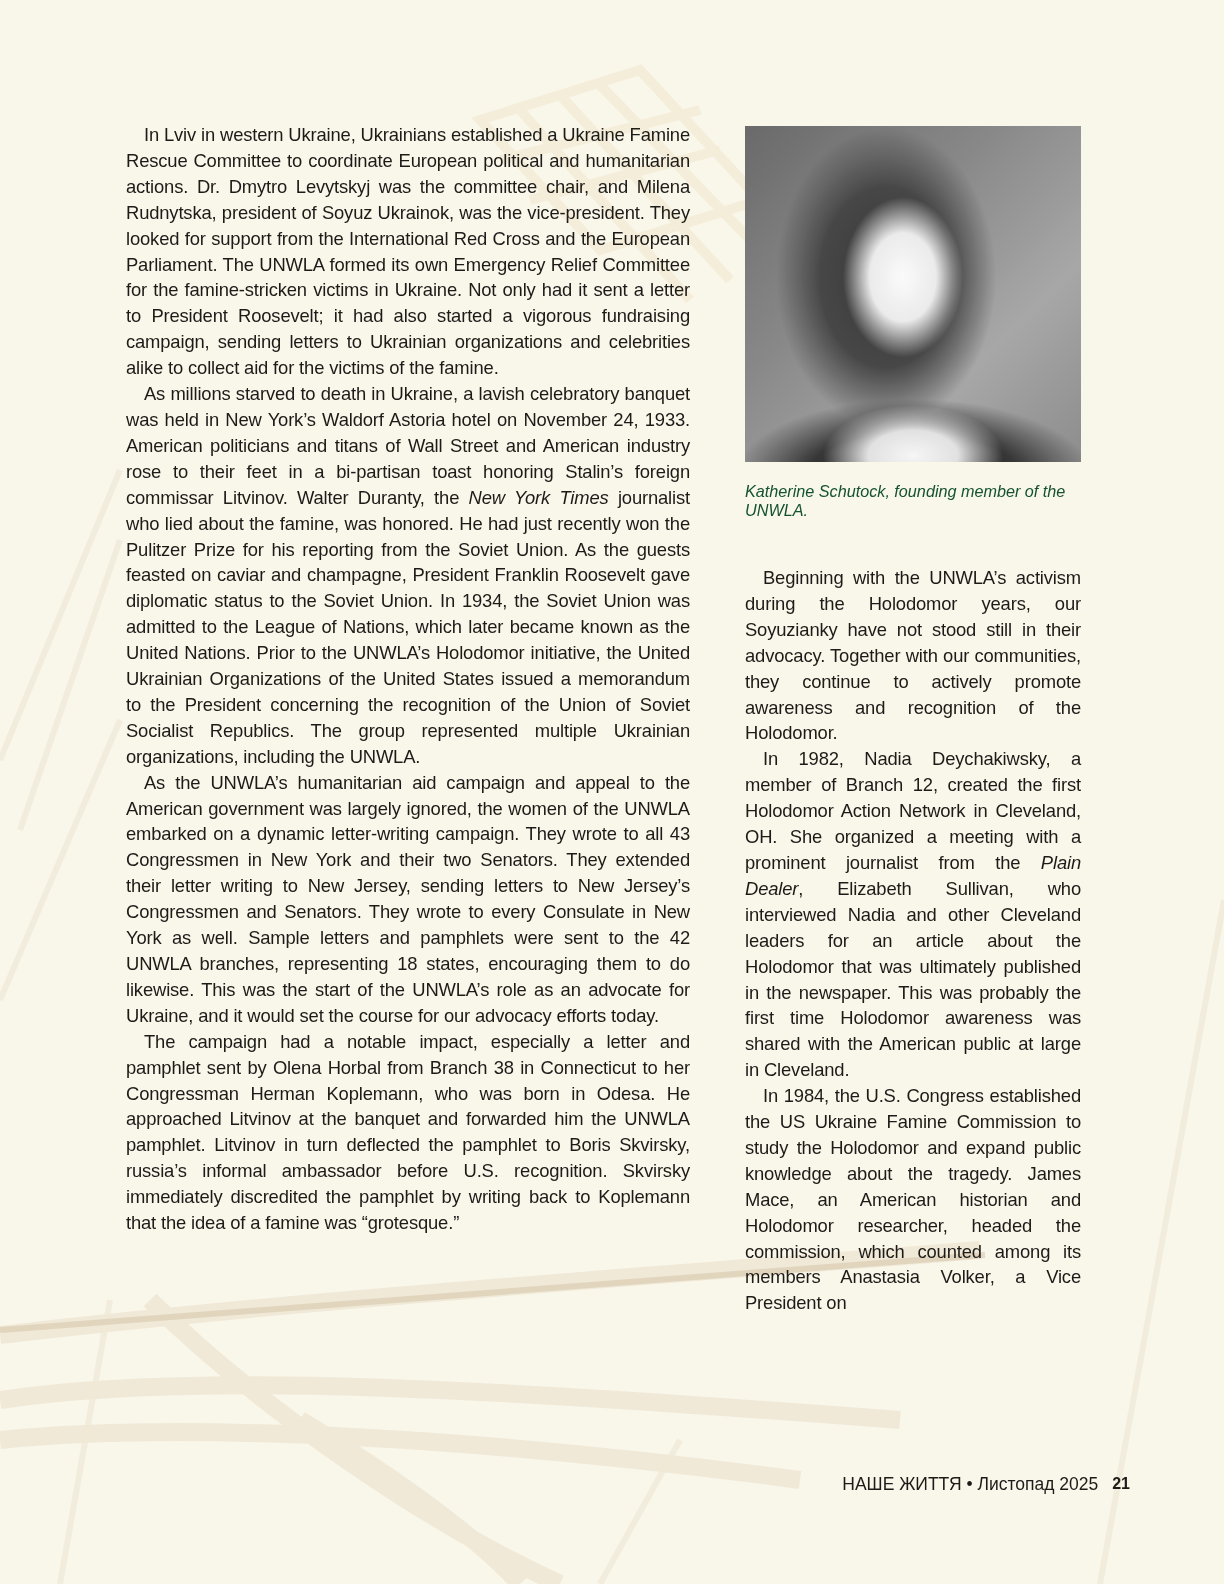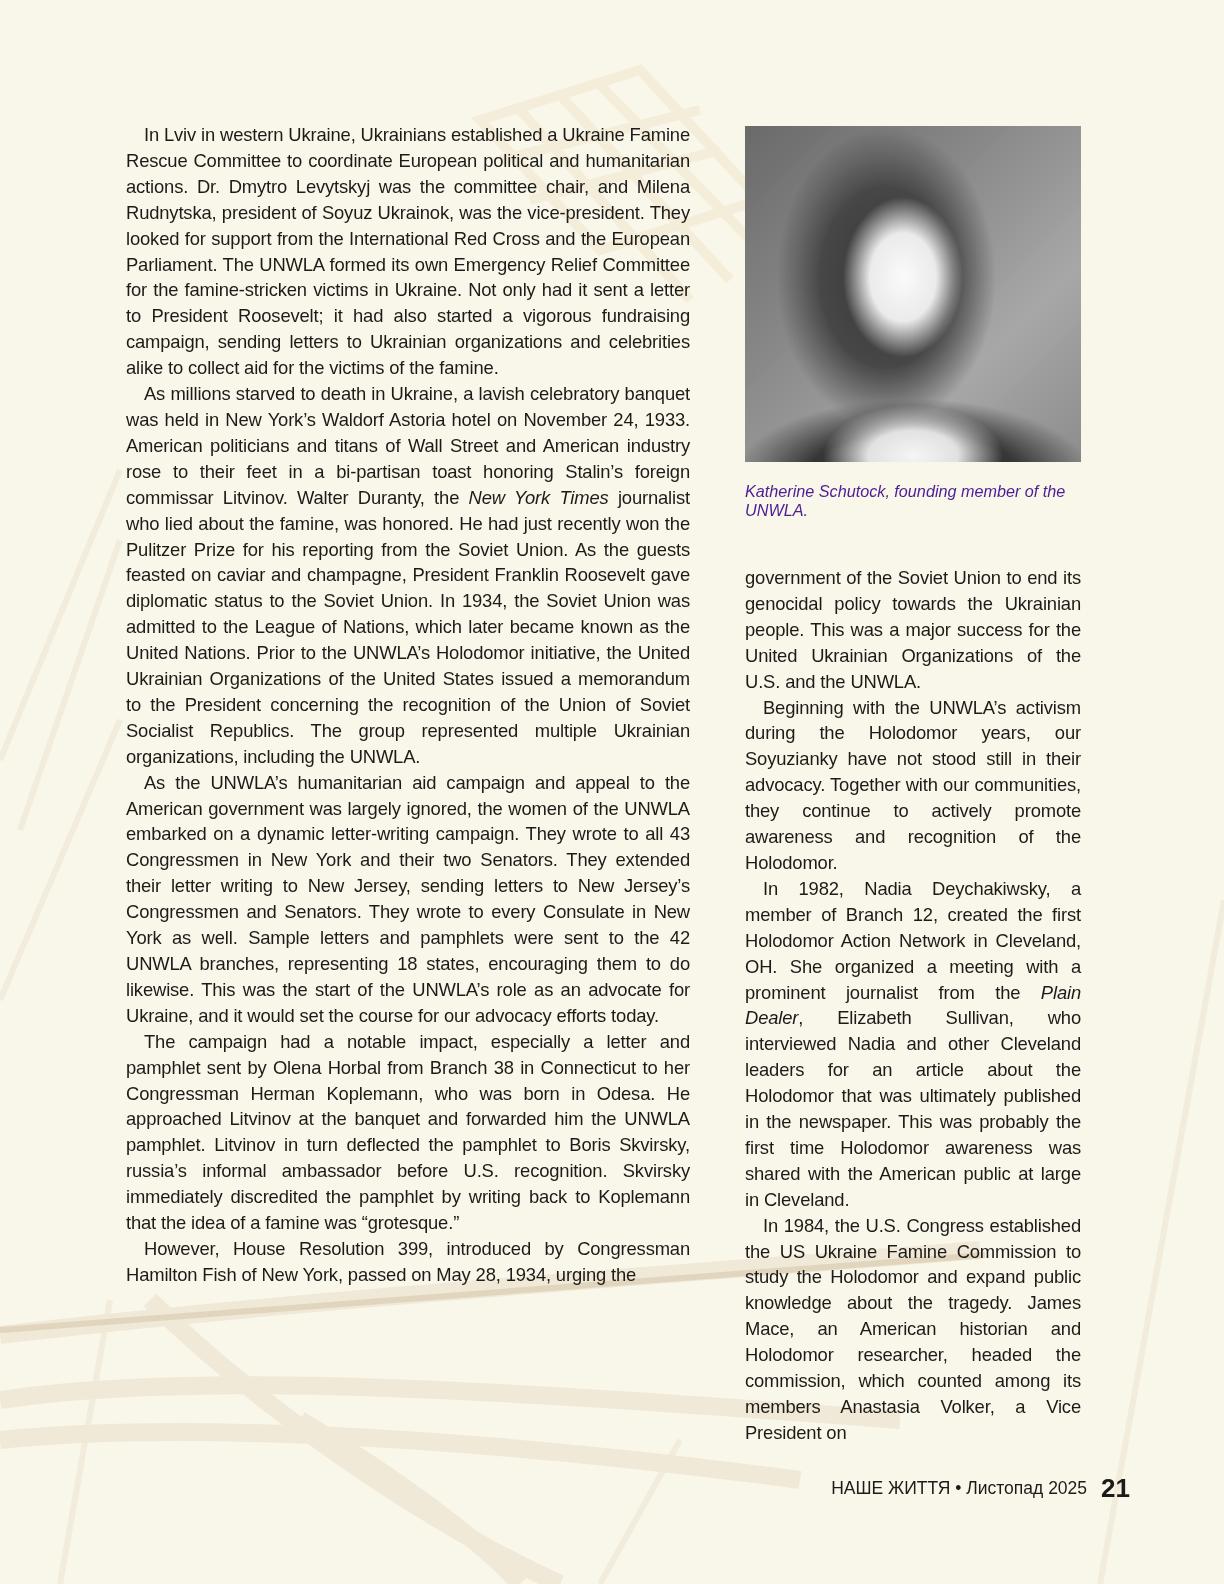--- a/index.html
+++ b/index.html
@@ -26,28 +26,28 @@
       background:
         radial-gradient(ellipse 60px 80px at 47% 45%, #f4f4f4 0%, #e6e6e6 55%, rgba(230,230,230,0) 100%),
         radial-gradient(ellipse 90px 50px at 50% 98%, #f0f0f0 0%, #dcdcdc 50%, rgba(220,220,220,0) 100%),
         radial-gradient(ellipse 110px 150px at 42% 45%, #3a3a3a 0%, #4a4a4a 60%, rgba(74,74,74,0) 100%),
         radial-gradient(ellipse 180px 80px at 50% 105%, #2e2e2e 0%, #3a3a3a 60%, rgba(58,58,58,0) 100%),
         linear-gradient(135deg, #6b6b6b 0%, #8a8a8a 40%, #a5a5a5 70%, #8c8c8c 100%);
       filter: contrast(1.05);
     }
     .caption {
       position: absolute; left: 745px; top: 482px; width: 345px;
-      font-style: italic; font-size: 16.2px; line-height: 19px; color: #4c1d95;
+      font-style: italic; font-size: 16.2px; line-height: 19px; color: #14532d;
     }
     .footer {
       position: absolute; top: 1473px; left: 0; width: 1130px; text-align: right;
       font-size: 17.5px; color: #1d1b18; white-space: nowrap;
     }
     .footer .pub { vertical-align: middle; margin-left: 9px; }
-    .footer .pagenum { font-weight: bold; font-size: 26px; margin-left: 14px; vertical-align: middle; }
+    .footer .pagenum { font-weight: bold; font-size: 16px; margin-left: 14px; vertical-align: middle; }
   </style>
 </head>
 <body>
 
 <svg class="bg-deco" width="1224" height="1584" viewBox="0 0 1224 1584">
   <g opacity="0.5" fill="none" stroke="#f1e6cc" stroke-width="10">
     <path d="M480 120 L640 70 L760 200 L600 250 Z"></path>
     <path d="M520 110 L690 300"></path>
     <path d="M560 95 L730 280"></path>
     <path d="M600 85 L760 250"></path>
@@ -72,29 +72,27 @@
   <g fill="none" stroke="#d8cbb0" stroke-width="6" opacity="0.65">
     <path d="M0 1330 C 300 1305, 600 1285, 985 1255"></path>
   </g>
 </svg>
 
 <div class="col col-left">
   <p>In Lviv in western Ukraine, Ukrainians established a Ukraine Famine Rescue Committee to coordinate European political and humanitarian actions. Dr. Dmytro Levytskyj was the com­mittee chair, and Milena Rudnytska, president of Soyuz Ukrai­nok, was the vice-president.  They looked for support from the International Red Cross and the European Parliament. The UNWLA formed its own Emergency Relief Committee for the famine-stricken victims in Ukraine.  Not only had it sent a letter to President Roosevelt; it had also started a vigorous fundrais­ing campaign, sending letters to Ukrainian organizations and ce­lebrities alike to collect aid for the victims of the famine.</p>
   <p><span>As millions starved to death in Ukraine, a lavish celebratory banquet was held in New York’s Waldorf Astoria hotel on No­vember 24, 1933.  American politicians and titans of Wall Street and American industry rose to their feet in a bi-partisan toast honoring Stalin’s foreign commissar Litvinov.  Walter Duranty, the </span><em>New York Times</em><span> journalist who lied about the famine, was honored.  He had just recently won the Pulitzer Prize for his re­porting from the Soviet Union.  As the guests feasted on caviar and champagne, President Franklin Roosevelt gave diplomatic status to the Soviet Union. In 1934, the Soviet Union was ad­mitted to the League of Nations, which later became known as the United Nations. Prior to the UNWLA’s Holodomor initiative, the United Ukrainian Organizations of the United States issued a memorandum to the President concerning the recognition of the Union of Soviet Socialist Republics. The group represented multiple Ukrainian organizations, including the UNWLA.</span></p>
   <p>As the UNWLA’s humanitarian aid campaign and appeal to the American government was largely ignored, the women of the UNWLA embarked on a dynamic letter-writing campaign.  They wrote to all 43 Congressmen in New York and their two Sena­tors.  They extended their letter writing to New Jersey, sending letters to New Jersey’s Congressmen and Senators.  They wrote to every Consulate in New York as well.  Sample letters and pamphlets were sent to the 42 UNWLA branches, representing 18 states, encouraging them to do likewise.  This was the start of the UNWLA’s role as an advocate for Ukraine, and it would set the course for our advocacy efforts today.</p>
   <p>The campaign had a notable impact, especially a letter and pamphlet sent by Olena Horbal from Branch 38 in Connecti­cut to her Congressman Herman Koplemann, who was born in Odesa.  He approached Litvinov at the banquet and forwarded him the UNWLA pamphlet.  Litvinov in turn deflected the pam­phlet to Boris Skvirsky, russia’s informal ambassador before U.S. recognition. Skvirsky immediately discredited the pamphlet by writing back to Koplemann that the idea of a famine was “gro­tesque.”</p>
-  <p>However, House Resolution 399, introduced by Congressman Hamilton Fish of New York, passed on May 28, 1934, urging the</p>
 </div>
 
 <div class="photo" role="img" aria-label="Katherine Schutock portrait, black and white"></div>
 
 <div class="caption">Katherine Schutock, founding member of the UNWLA.</div>
 
 <div class="col col-right">
-  <p class="cont">government of the Soviet Union to end its genocidal policy towards the Ukrain­ian people. This was a major success for the United Ukrainian Organizations of the U.S. and the UNWLA.</p>
   <p>Beginning with the UNWLA’s activ­ism during the Holodomor years, our Soyuzianky have not stood still in their advocacy.  Together with our commu­nities, they continue to actively pro­mote awareness and recognition of the Holodomor.</p>
   <p><span>In 1982, Nadia Deychakiwsky, a member of Branch 12, created the first Holodomor Action Network in Cleveland, OH.  She organized a meet­ing with a prominent journalist from the </span><em>Plain Dealer</em><span>, Elizabeth Sullivan, who interviewed Nadia and other Cleveland leaders for an article about the Holodomor that was ultimately published in the newspaper. This was probably the first time Holodomor awareness was shared with the Amer­ican public at large in Cleveland.</span></p>
   <p>In 1984, the U.S. Congress estab­lished the US Ukraine Famine Com­mission to study the Holodomor and expand public knowledge about the tragedy.  James Mace, an American historian and Holodomor research­er, headed the commission, which counted among its members An­astasia Volker, a Vice President on</p>
 </div>
 
 <div class="footer">
   <span class="pub">НАШЕ ЖИТТЯ • Листопад 2025</span><span class="pagenum">21</span>
 </div>
 
 </body></html>

